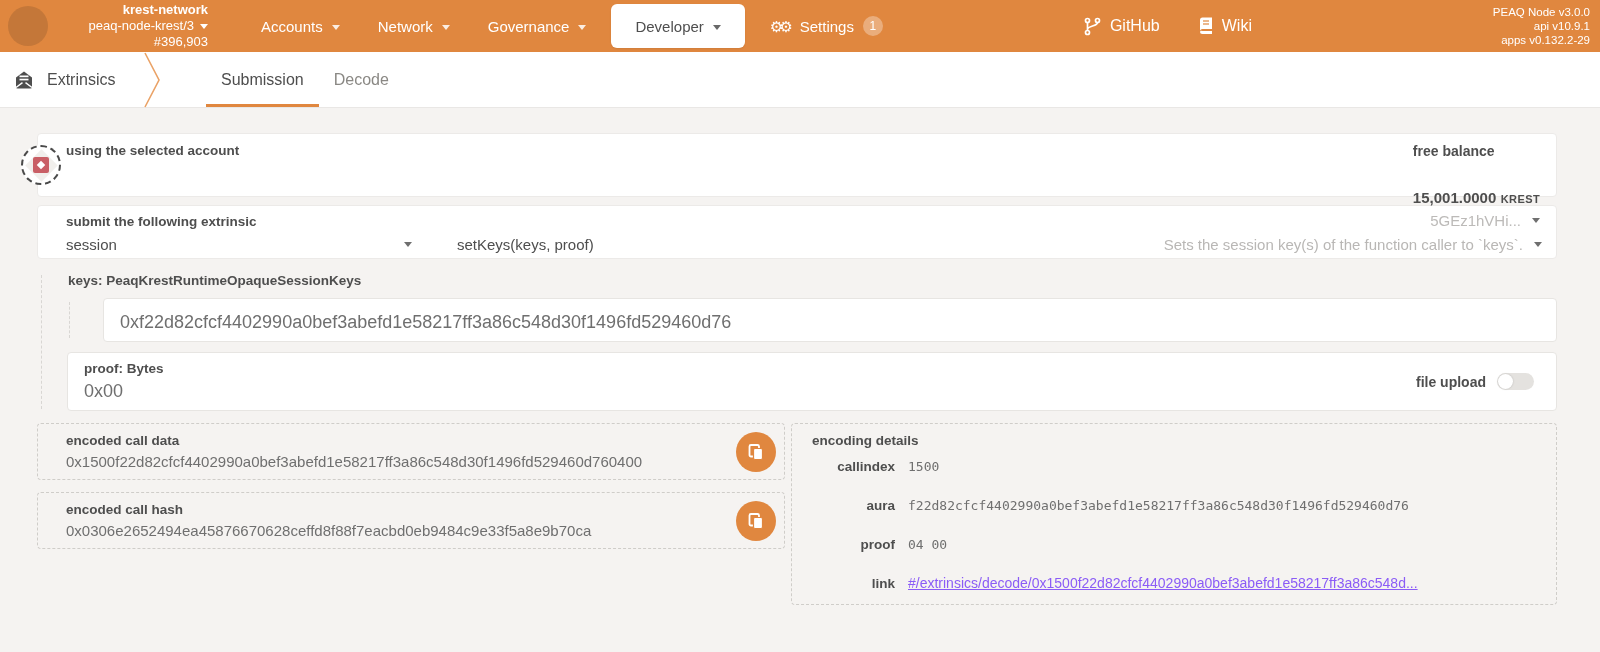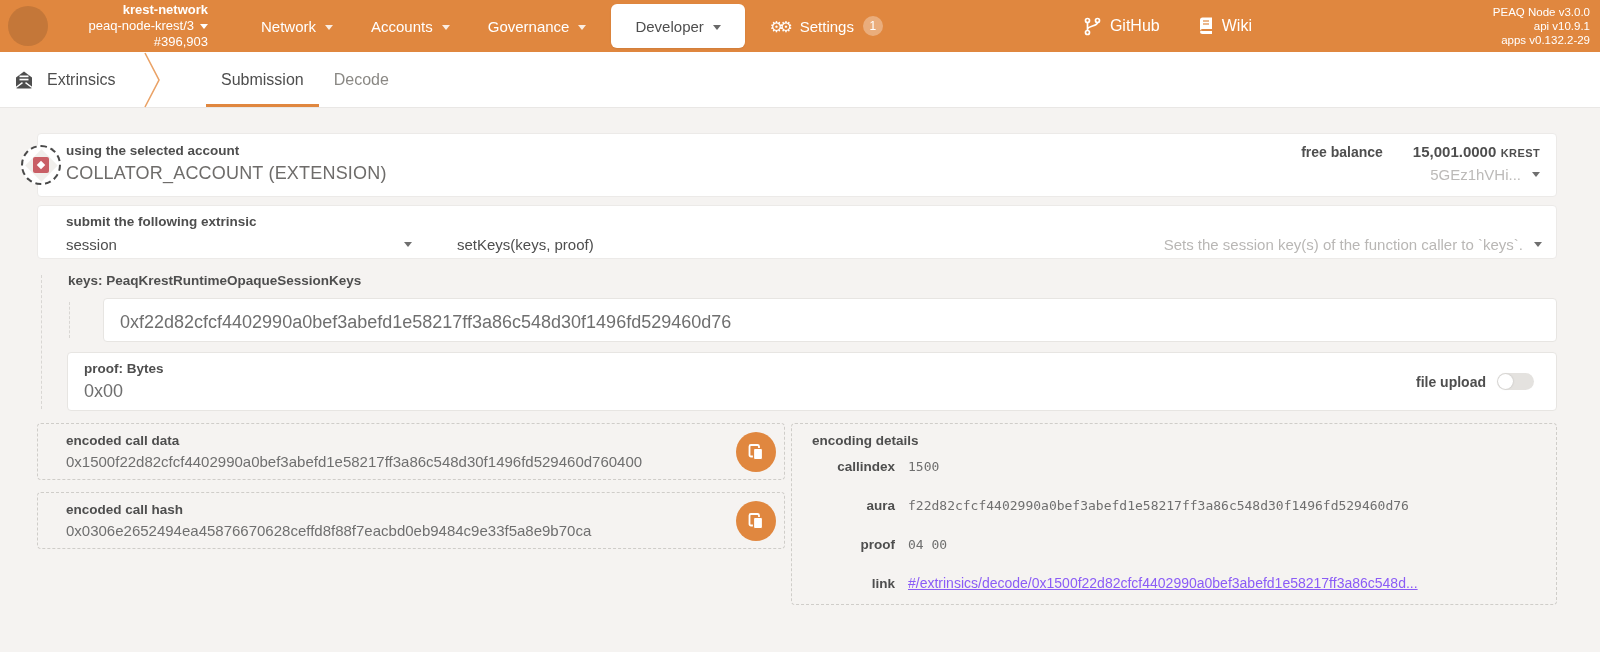--- a/index.html
+++ b/index.html
@@ -36,21 +36,21 @@
   .card { background:#fff; border:1px solid #eceae8; border-radius:4px; }
   .lbl { font-size:13.5px; font-weight:700; color:#4e4e4e; }
 
   .account-card { position:relative; height:64px; display:flex; justify-content:space-between; padding:9px 16px 9px 28px; margin-bottom:8px; }
   .identicon { position:absolute; left:-17px; top:11px; width:40px; height:40px; border-radius:50%; background:#fff; border:2px dashed #4a4a4a; display:flex; align-items:center; justify-content:center; }
   .id-diamond { position:absolute; width:23px; height:23px; background:#f1efec; transform:rotate(45deg); }
   .id-square { position:absolute; width:16px; height:16px; border-radius:2px; background:#c95f66; display:flex; align-items:center; justify-content:center; }
   .id-dot { width:6px; height:6px; background:#fff; transform:rotate(45deg); }
   .account-name { font-size:18px; color:#6e6c6a; margin-top:5px; letter-spacing:.2px; }
   .balance { text-align:right; }
-  .bal-row { display:flex; justify-content:center; align-items:baseline; gap:30px; }
+  .bal-row { display:flex; justify-content:center; align-items:baseline; gap:30px;flex-direction:column; }
   .bal-value { font-size:15px; font-weight:700; }
   .bal-unit { font-size:11px; font-weight:700; letter-spacing:.4px; }
   .addr-row { margin-top:5px; display:flex; justify-content:flex-end; align-items:center; gap:11px; color:#bcbab8; font-size:15px; }
   .addr-row .caret { color:#6f6f6f; }
 
   .extrinsic-card { height:54px; padding:8px 14px 8px 28px; }
   .ex-row { display:flex; align-items:center; margin-top:7px; font-size:15px; }
   .section-select { width:346px; display:flex; justify-content:space-between; align-items:center; cursor:pointer; }
   .section-select .caret, .method-select .caret { color:#6f6f6f; }
   .method-select { flex:1; display:flex; align-items:center; margin-left:45px; cursor:pointer; }
@@ -93,25 +93,25 @@
     <div class="net-name">krest-network</div>
     <div class="net-node">
       <span>peaq-node-krest/3</span>
       <span class="caret"></span>
     </div>
     <div>#396,903</div>
   </div>
 
   <div class="menus">
     <div class="menu-item">
+      <span>Accounts</span>
+      <span class="caret"></span>
+    </div>
+    <div class="menu-item">
       <span>Network</span>
-      <span class="caret"></span>
-    </div>
-    <div class="menu-item">
-      <span>Accounts</span>
       <span class="caret"></span>
     </div>
     <div class="menu-item">
       <span>Governance</span>
       <span class="caret"></span>
     </div>
     <div class="menu-item active">
       <span>Developer</span>
       <span class="caret"></span>
     </div>
@@ -180,21 +180,20 @@
 
   <div class="card account-card">
     <div class="identicon">
       <div class="id-diamond"></div>
       <div class="id-square">
           <div class="id-dot"></div>
         </div>
     </div>
     <div>
       <div class="lbl">using the selected account</div>
-      <div class="account-name">COLLATOR_ACCOUNT (EXTENSION)</div>
     </div>
     <div class="balance">
       <div class="bal-row">
         <span class="lbl" style="font-size:14px">free balance</span>
         <span>
           <span class="bal-value">15,001.0000</span>
           <span class="bal-unit">KREST</span>
         </span>
       </div>
       <div class="addr-row">

